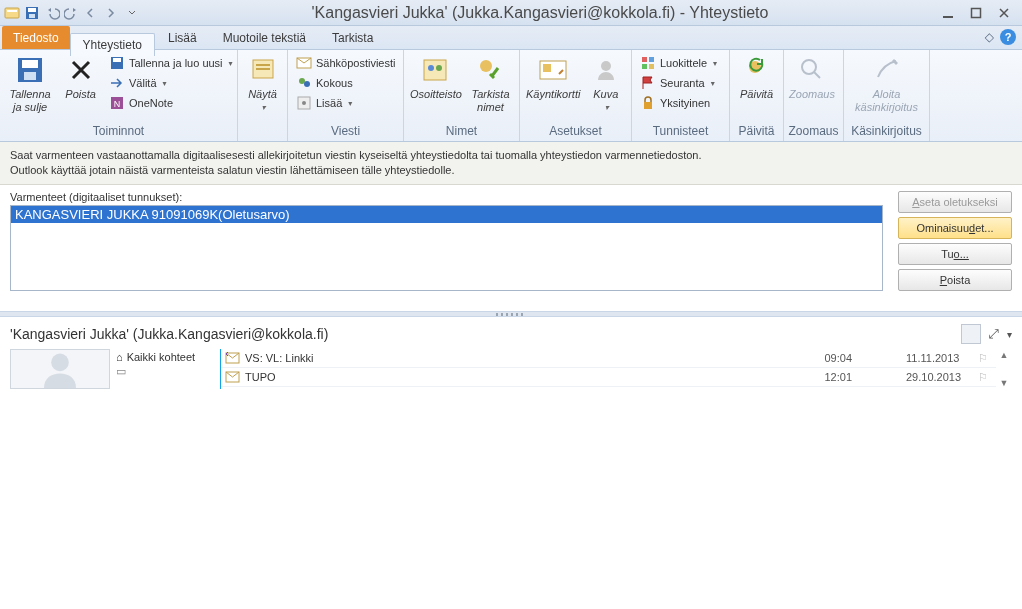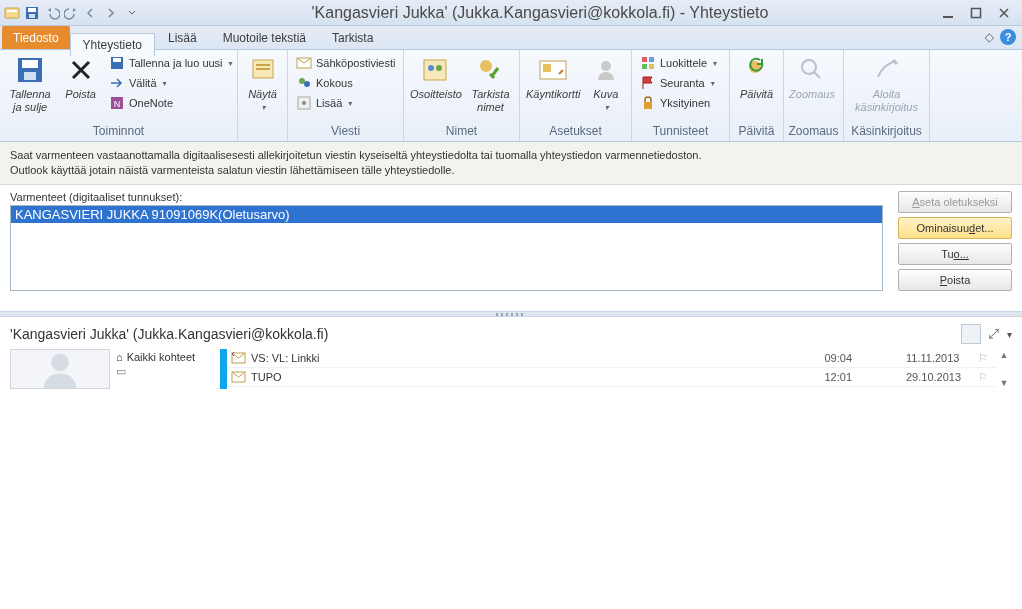--- a/index.html
+++ b/index.html
@@ -58,21 +58,21 @@
 .preview { padding: 4px 10px 0; }
 .prev-head { display: flex; align-items: center; height: 26px; }
 .prev-title { font-size: 14px; color: #333; flex: 1; }
 .prev-icons { display: flex; gap: 8px; align-items: center; }
 .avatar-sq { width: 20px; height: 20px; border: 1px solid #c0c8d4; background: #eef2f7; }
 .prev-body { display: flex; margin-top: 2px; }
 .avatar-big { width: 100px; height: 40px; border: 1px solid #d0d6de; background: #f3f5f8; display:flex; align-items:flex-end; justify-content:center; overflow:hidden; }
 .avatar-big svg { width: 60px; height: 40px; }
 .prev-mid { width: 110px; padding: 2px 6px 0 6px; font-size: 11px; }
 .prev-mid .line { display:flex; align-items:center; gap:4px; margin-bottom:2px; }
-.msglist { flex: 1; border-left: 7px solid #0ea5e9; }
+.msglist { flex: 1; border-left: 1px solid #0ea5e9; }
 .msgrow { display: flex; align-items: center; border-bottom: 1px solid #eef1f6; padding: 1px 4px; font-size: 11px; }
 .msgrow .mic { width: 16px; height: 16px; display:inline-flex; align-items:center; justify-content:center; margin-right: 4px; }
 .msgrow .subj { flex: 1; }
 .msgrow .time { color: #555; padding-right: 6px; }
 .msgrow .date { color: #555; width: 72px; margin-left: 48px; }
 .msgrow .flag { width: 14px; }
 .scrollcol { width: 16px; display:flex; flex-direction:column; align-items:center; justify-content:space-between; padding:1px 0; color:#777; font-size:9px; }
 
 svg { display: block; }
 </style>

